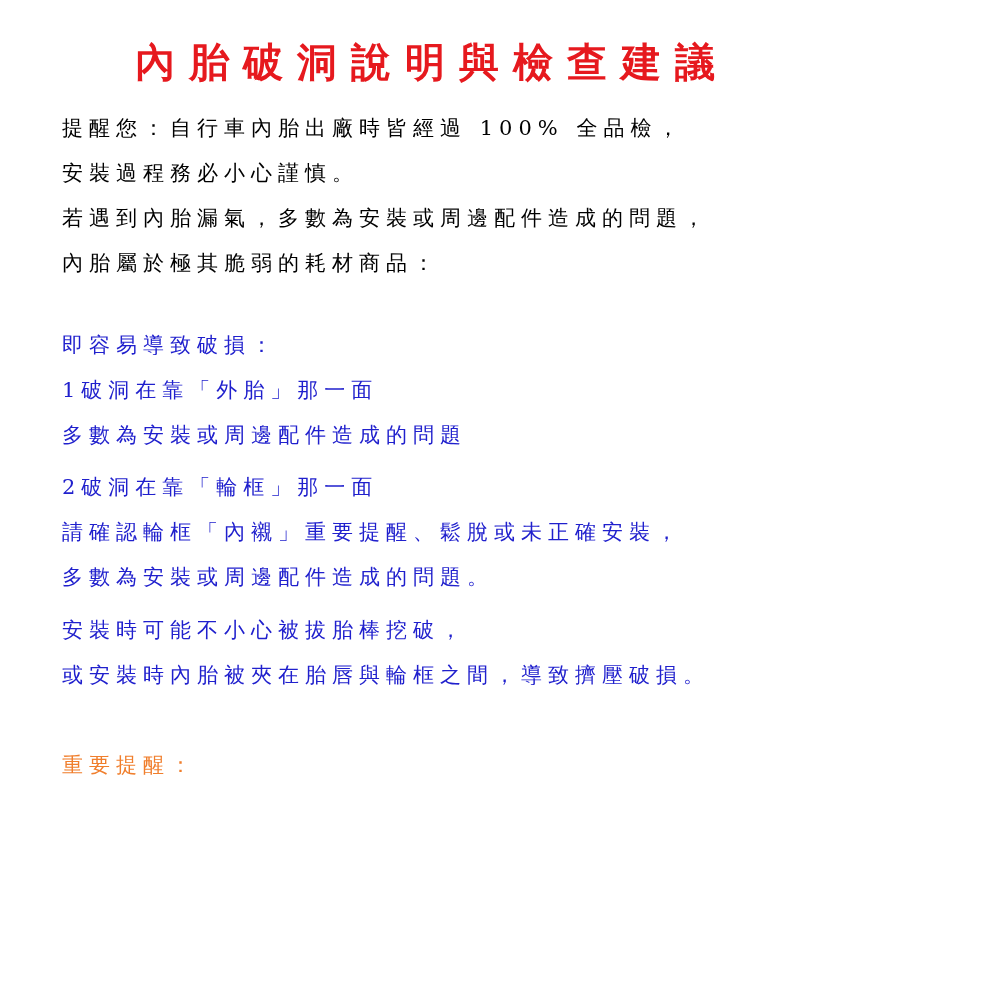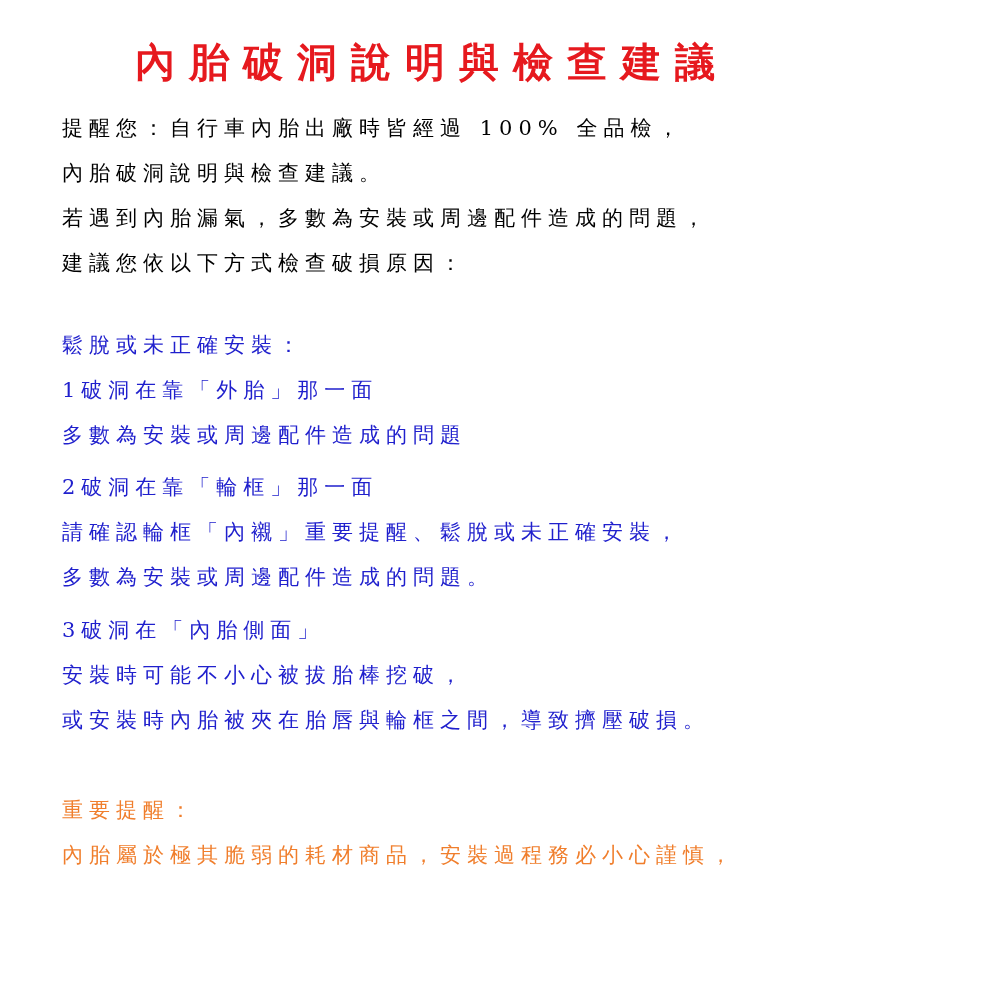--- a/index.html
+++ b/index.html
@@ -45,41 +45,39 @@
 </style>
 </head>
 <body>
 
 <div class="page">
 
   <h1 class="title">內胎破洞說明與檢查建議</h1>
 
   <div class="para intro">
     <p>提醒您：自行車內胎出廠時皆經過 100% 全品檢，</p>
-    <p>內胎破洞說明與檢查建議。</p>
+    <p>安裝過程務必小心謹慎。</p>
     <p>若遇到內胎漏氣，多數為安裝或周邊配件造成的問題，</p>
-    <p>建議您依以下方式檢查破損原因：</p>
+    <p>內胎屬於極其脆弱的耗材商品：</p>
   </div>
 
   <div class="para blue blue-1">
-    <p>鬆脫或未正確安裝：</p>
+    <p>即容易導致破損：</p>
     <p>1破洞在靠「外胎」那一面</p>
     <p>多數為安裝或周邊配件造成的問題</p>
   </div>
 
   <div class="para blue blue-2">
     <p>2破洞在靠「輪框」那一面</p>
     <p>請確認輪框「內襯」重要提醒、鬆脫或未正確安裝，</p>
     <p>多數為安裝或周邊配件造成的問題。</p>
   </div>
 
   <div class="para blue blue-3">
-    <p>3破洞在「內胎側面」</p>
     <p>安裝時可能不小心被拔胎棒挖破，</p>
     <p>或安裝時內胎被夾在胎唇與輪框之間，導致擠壓破損。</p>
   </div>
 
   <div class="para warning">
     <p>重要提醒：</p>
-    <p>內胎屬於極其脆弱的耗材商品，安裝過程務必小心謹慎，</p>
   </div>
 
 </div>
 
 </body></html>

